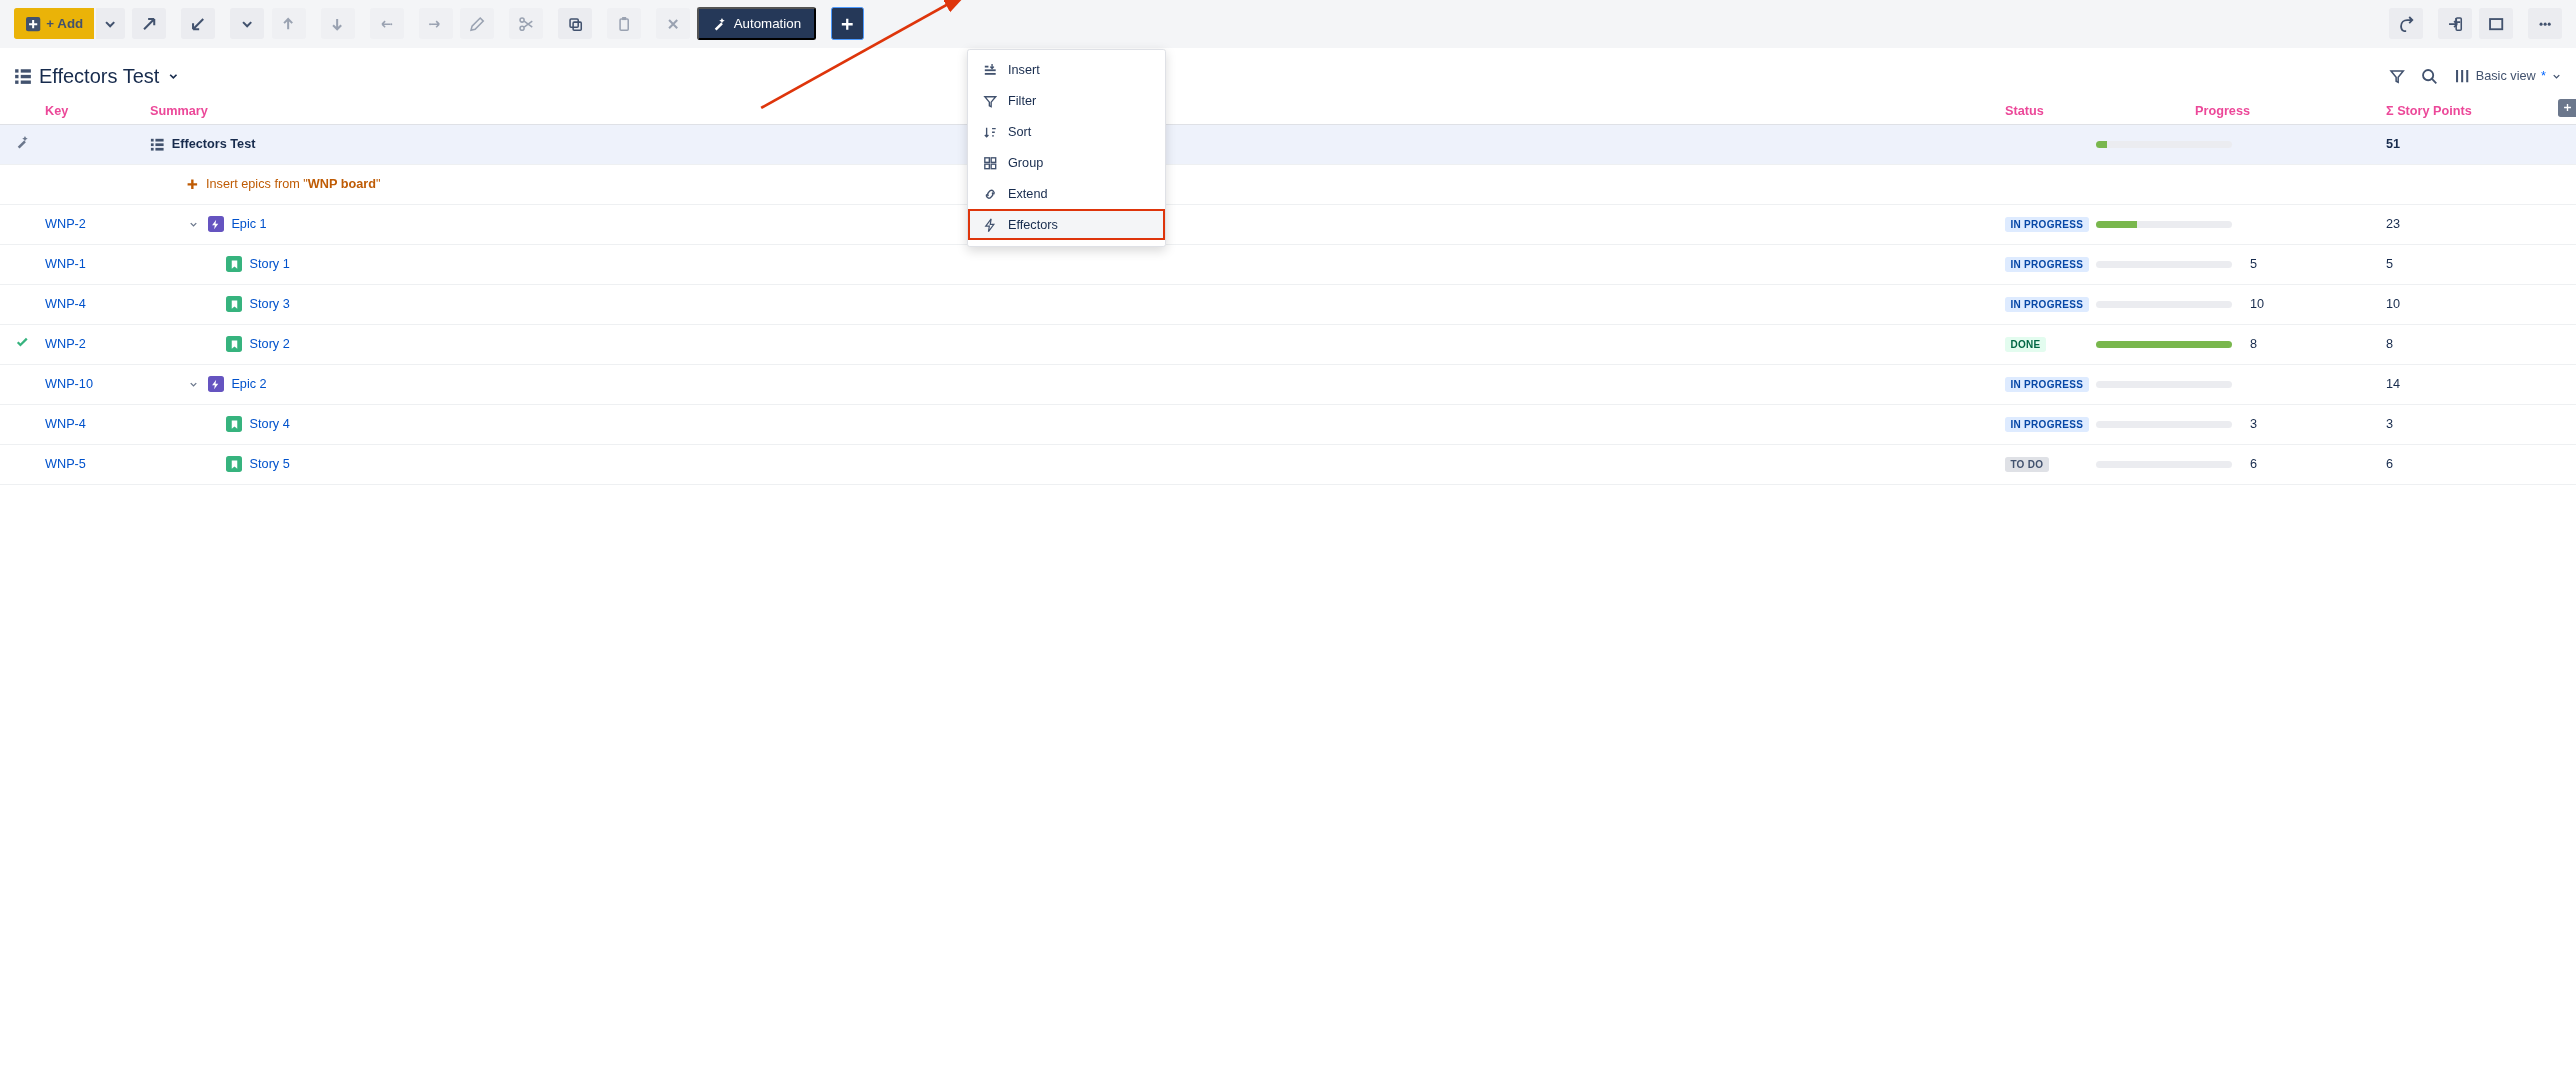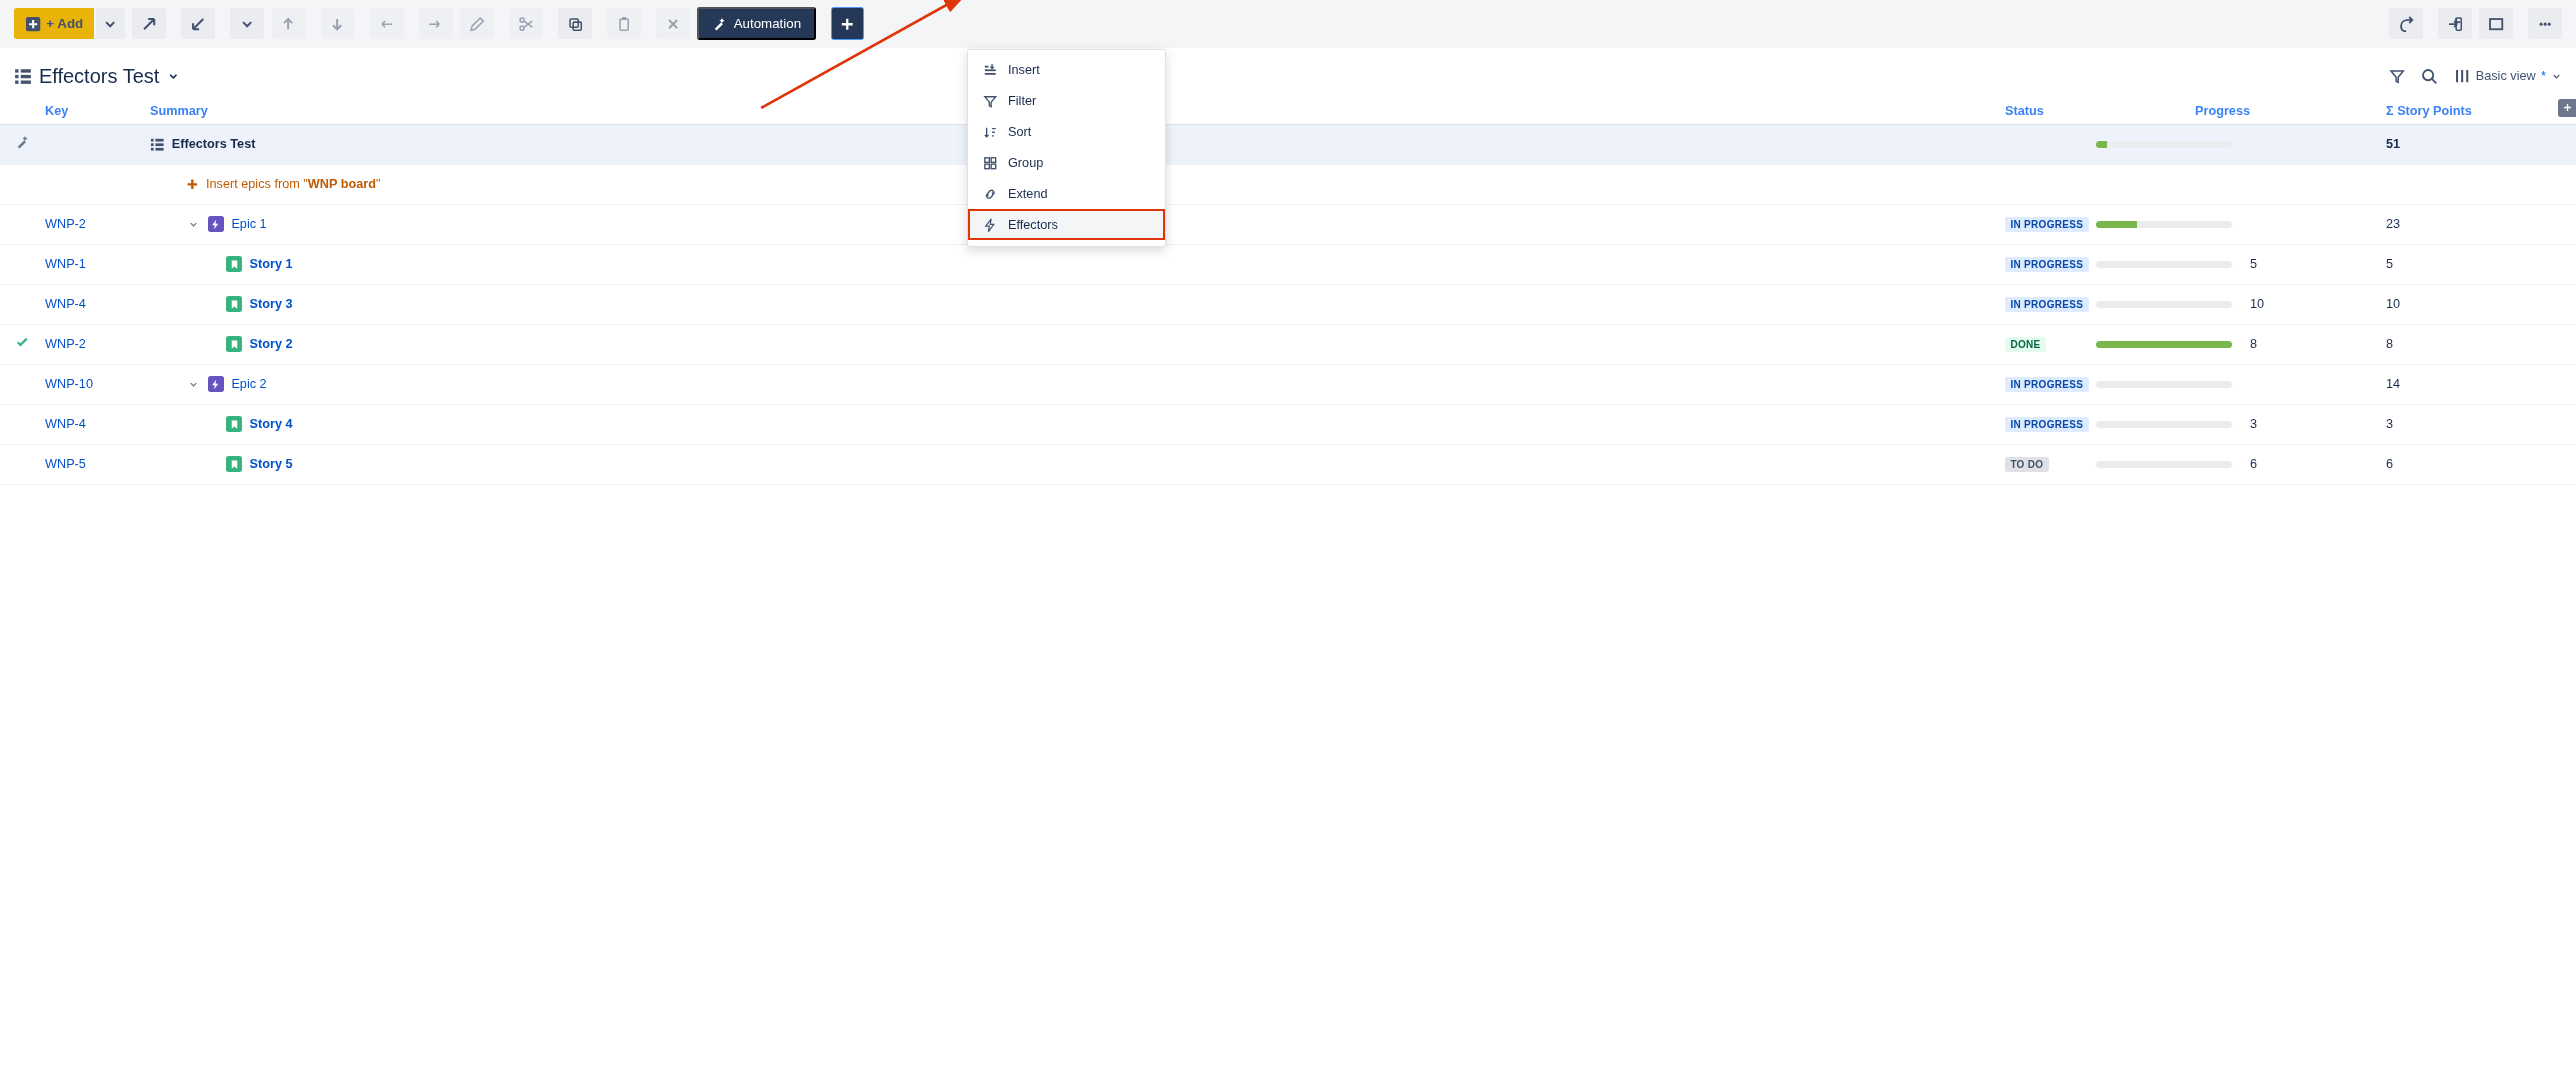--- a/index.html
+++ b/index.html
@@ -18,21 +18,21 @@
 .plus-btn { width: 33px; height: 33px; background: #253858; border-radius: 2.7px; display: flex; align-items: center; justify-content: center; border: 1.8px solid #4c9aff; color: #fff; }
 .tb-spacer { flex: 1; }
 
 .header-row { display: flex; align-items: center; padding: 16.3px 13.6px 11px; }
 .structure-title { display: flex; align-items: center; gap: 7.3px; font-size: 20px; font-weight: 500; color: #172b4d; cursor: pointer; }
 .header-right { margin-left: auto; display: flex; align-items: flex-start; gap: 16.3px; color: #42526e; }
 .basic-view { display: flex; align-items: center; gap: 5.4px; cursor: pointer; }
 .basic-view .star { color: #0065ff; }
 
 .grid { position: relative; }
-.grid-header { display: flex; border-bottom: 0.9px solid #dfe1e6; padding: 5.4px 0; font-weight: 600; font-size: 12.7px; color: #3b82f6; }
+.grid-header { display: flex; border-bottom: 0.9px solid #dfe1e6; padding: 5.4px 0; font-weight: 600; font-size: 12.7px; color: #ec4899; }
 .col-icon { width: 45px; }
 .col-key { width: 105px; }
 .col-summary { flex: 1; }
 .col-status { width: 91px; }
 .col-progress { width: 154px; text-align: right; }
 .col-sp1 { width: 136px; }
 .col-sp2 { width: 190px; padding-right: 18px; }
 
 .row { display: flex; align-items: center; border-bottom: 0.9px solid #eef0f2; padding: 7.3px 0; min-height: 40px; }
 .row.highlight { background: #eef2fb; }
@@ -60,21 +60,21 @@
 .dropdown-item { display: flex; align-items: center; gap: 11px; padding: 8.2px 14.5px; color: #172b4d; cursor: pointer; }
 .dropdown-item:hover, .dropdown-item.highlighted { background: #f4f5f7; }
 .dropdown-item.highlighted { outline: 2.7px solid #de350b; outline-offset: -2.7px; }
 .dropdown-item svg { width: 14.5px; height: 14.5px; color: #42526e; }
 
 .arrow-annotation { position: absolute; pointer-events: none; z-index: 90; }
 
 .add-col-btn { position: absolute; right: 0; top: 0; width: 18px; height: 18px; background: #6b778c; color: #fff; display: flex; align-items: center; justify-content: center; border-radius: 2.7px 0 0 2.7px; cursor: pointer; }
 
 .indent-1 { padding-left: 36px; }
-.indent-2 { padding-left: 76px; font-weight: bold; }
+.indent-2 { padding-left: 76px; }
 
 .check-icon { color: #36b37e; }
 .magic-icon { color: #6b778c; }
 </style>
 </head>
 <body>
 
 <div class="toolbar">
   <div class="tb-add">
     <button class="tb-btn main">

